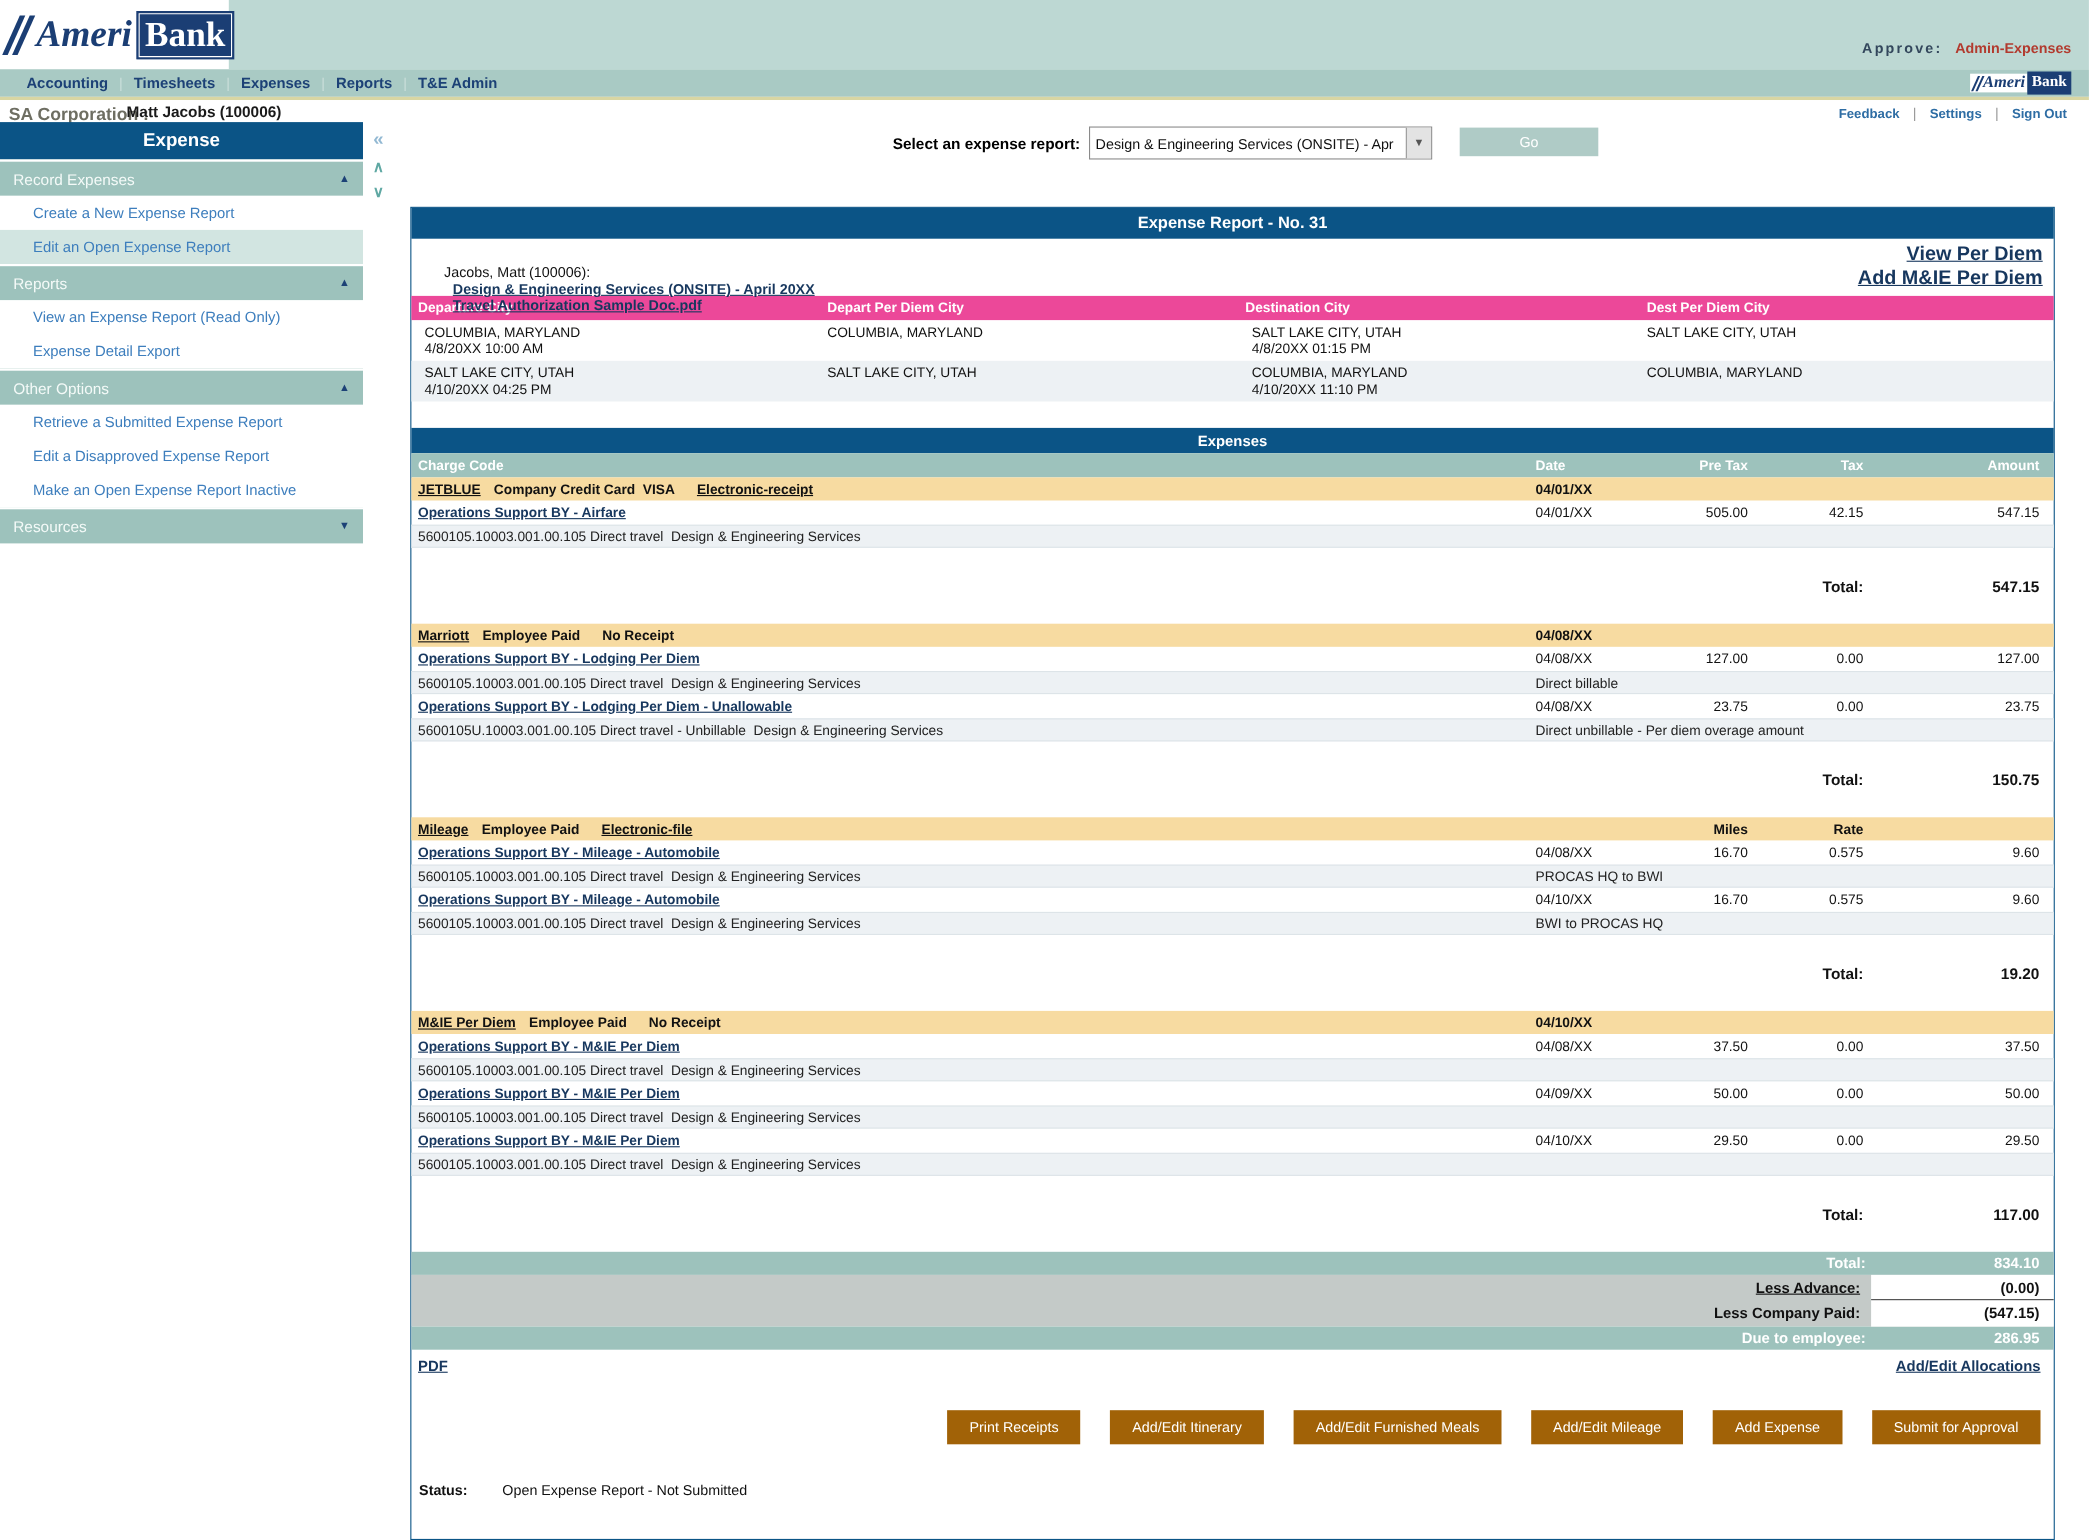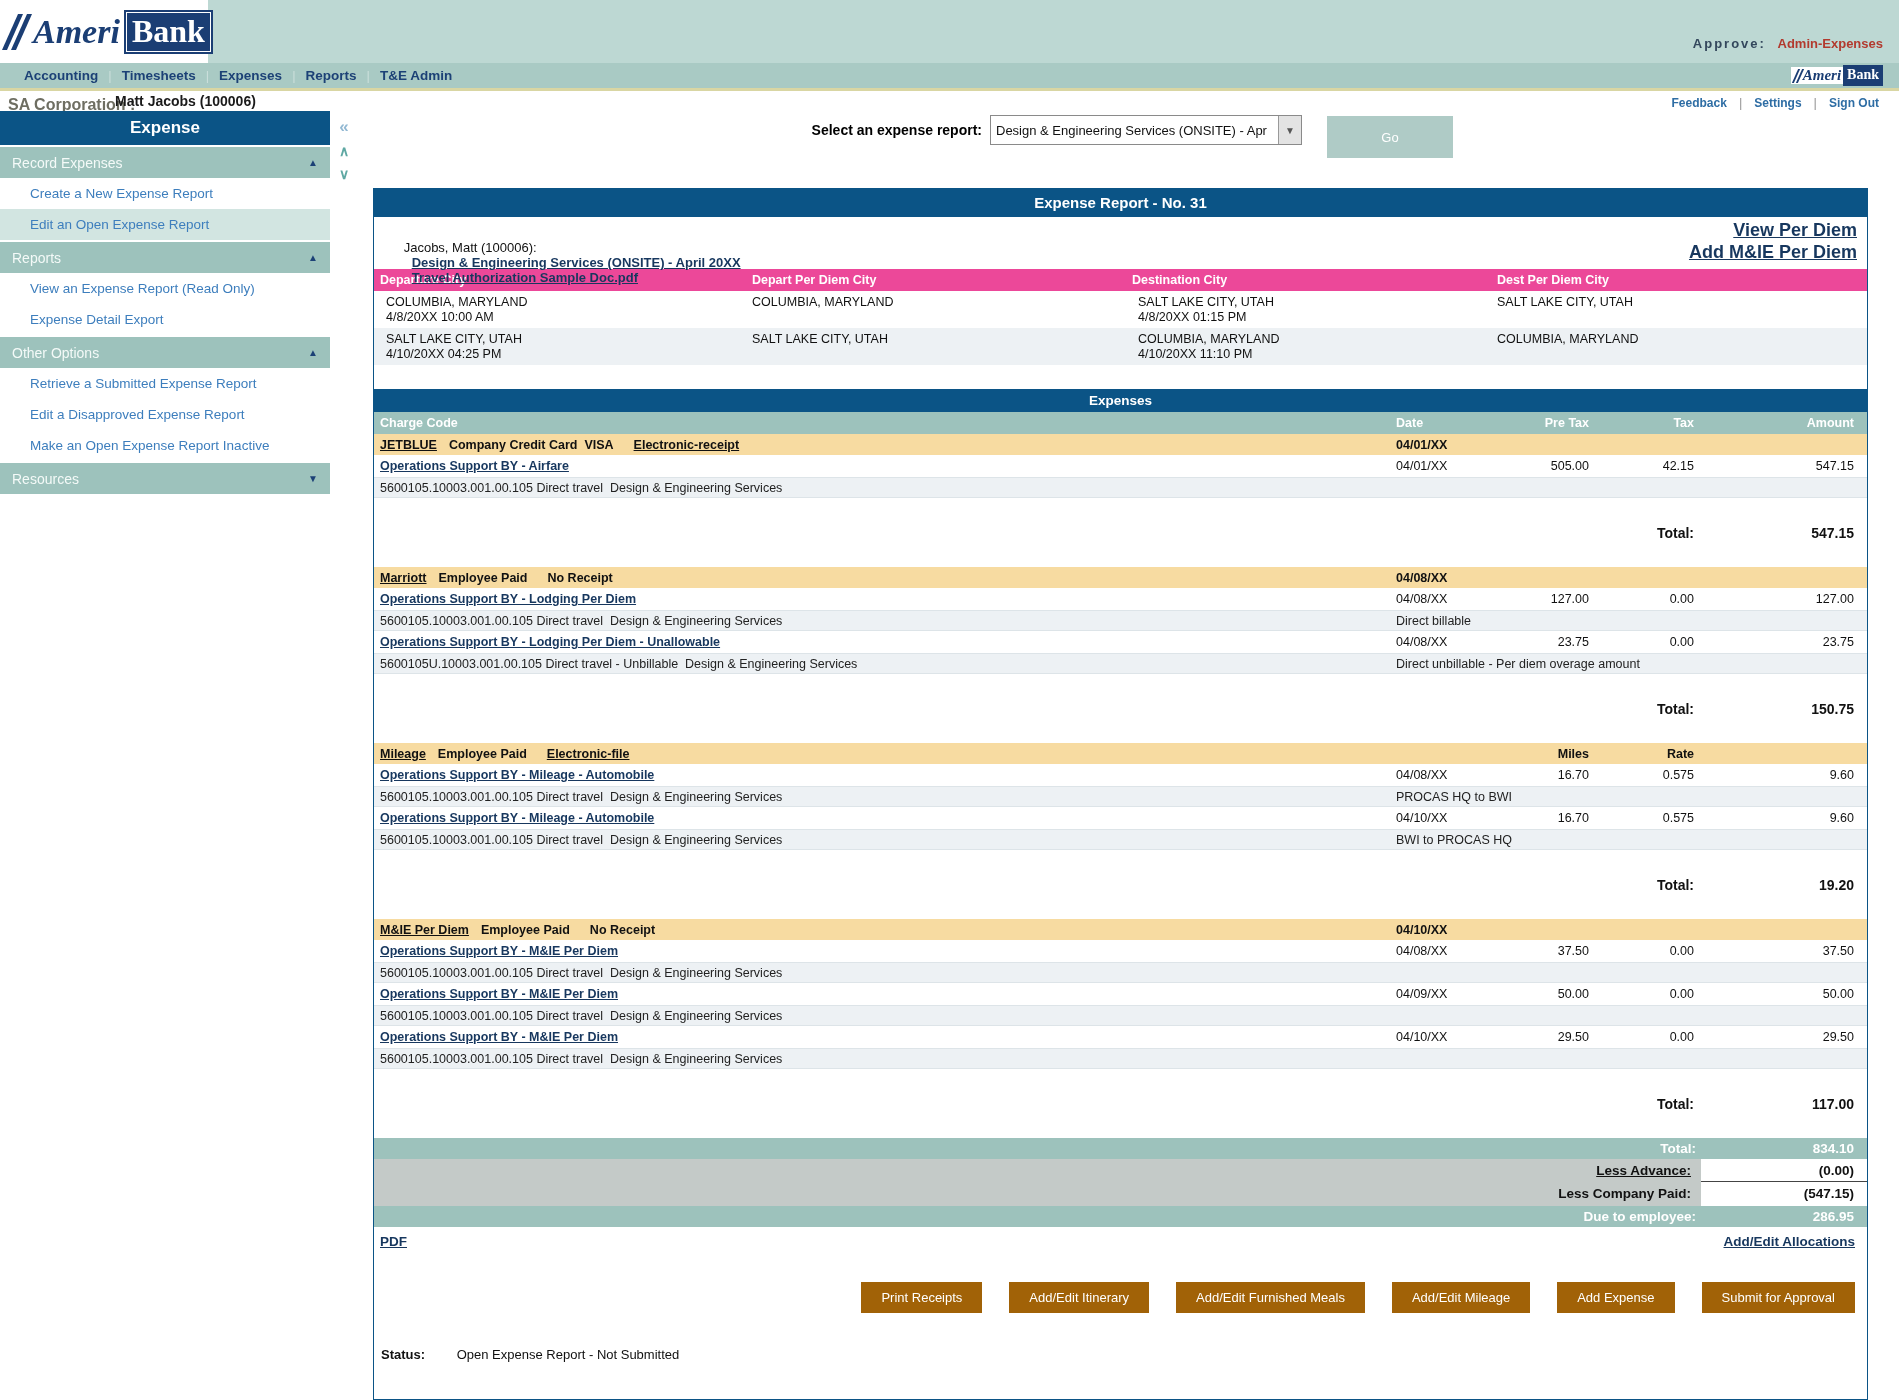--- a/index.html
+++ b/index.html
@@ -42,21 +42,21 @@
   .sb-item.selected{background:#D2E5E1;}
   .collapse-controls{position:absolute;left:332px;top:114px;width:24px;text-align:center;}
   .ctl{display:block;cursor:default;}
   .ctl-collapse{color:#93B9D3;font-size:17px;font-weight:bold;line-height:26px;}
   .ctl-up,.ctl-down{color:#5FA8A3;font-size:14px;font-weight:bold;line-height:23px;}
   
   .picker-label{position:absolute;left:760px;top:122px;width:222px;text-align:right;font-weight:bold;font-size:14px;color:#000;}
   .picker-select{position:absolute;left:990px;top:115px;width:312px;height:30px;background:#fff;border:1px solid #8a8a8a;display:flex;align-items:stretch;box-sizing:border-box;cursor:default;}
   .sel-text{flex:1;padding:0 5px;font-size:13px;white-space:nowrap;overflow:hidden;display:flex;align-items:center;}
   .sel-btn{width:22px;background:#E3E3E3;border-left:1px solid #999;display:flex;align-items:center;justify-content:center;color:#555;font-size:10px;}
-  .go-btn{position:absolute;left:1327px;top:116px;width:126px;height:42px;background:#AFCBC6;color:#fff;font-size:13px;display:flex;align-items:center;justify-content:center;cursor:default;}
+  .go-btn{position:absolute;left:1327px;top:116px;width:126px;height:26px;background:#AFCBC6;color:#fff;font-size:13px;display:flex;align-items:center;justify-content:center;cursor:default;}
   
   .report{position:absolute;left:373px;top:188px;width:1495px;height:1212px;border:1px solid #0B5486;background:#fff;box-sizing:border-box;}
   .r-titlebar{height:28px;background:#0B5486;color:#fff;font-weight:bold;font-size:15px;text-align:center;line-height:28px;}
   .r-info{position:relative;height:52px;}
   .r-info-left{position:absolute;left:8px;top:8px;font-size:13px;white-space:pre;}
   .navy-link{color:#17375E;font-weight:bold;text-decoration:underline;cursor:default;}
   .r-info-left .navy-link{margin-left:8px;}
   .r-links{position:absolute;right:10px;top:2px;text-align:right;font-size:18px;}
   .r-links div{line-height:22px;}
   .r-sec-title{height:23px;background:#0B5486;color:#fff;font-weight:bold;font-size:13.5px;text-align:center;line-height:23px;}

